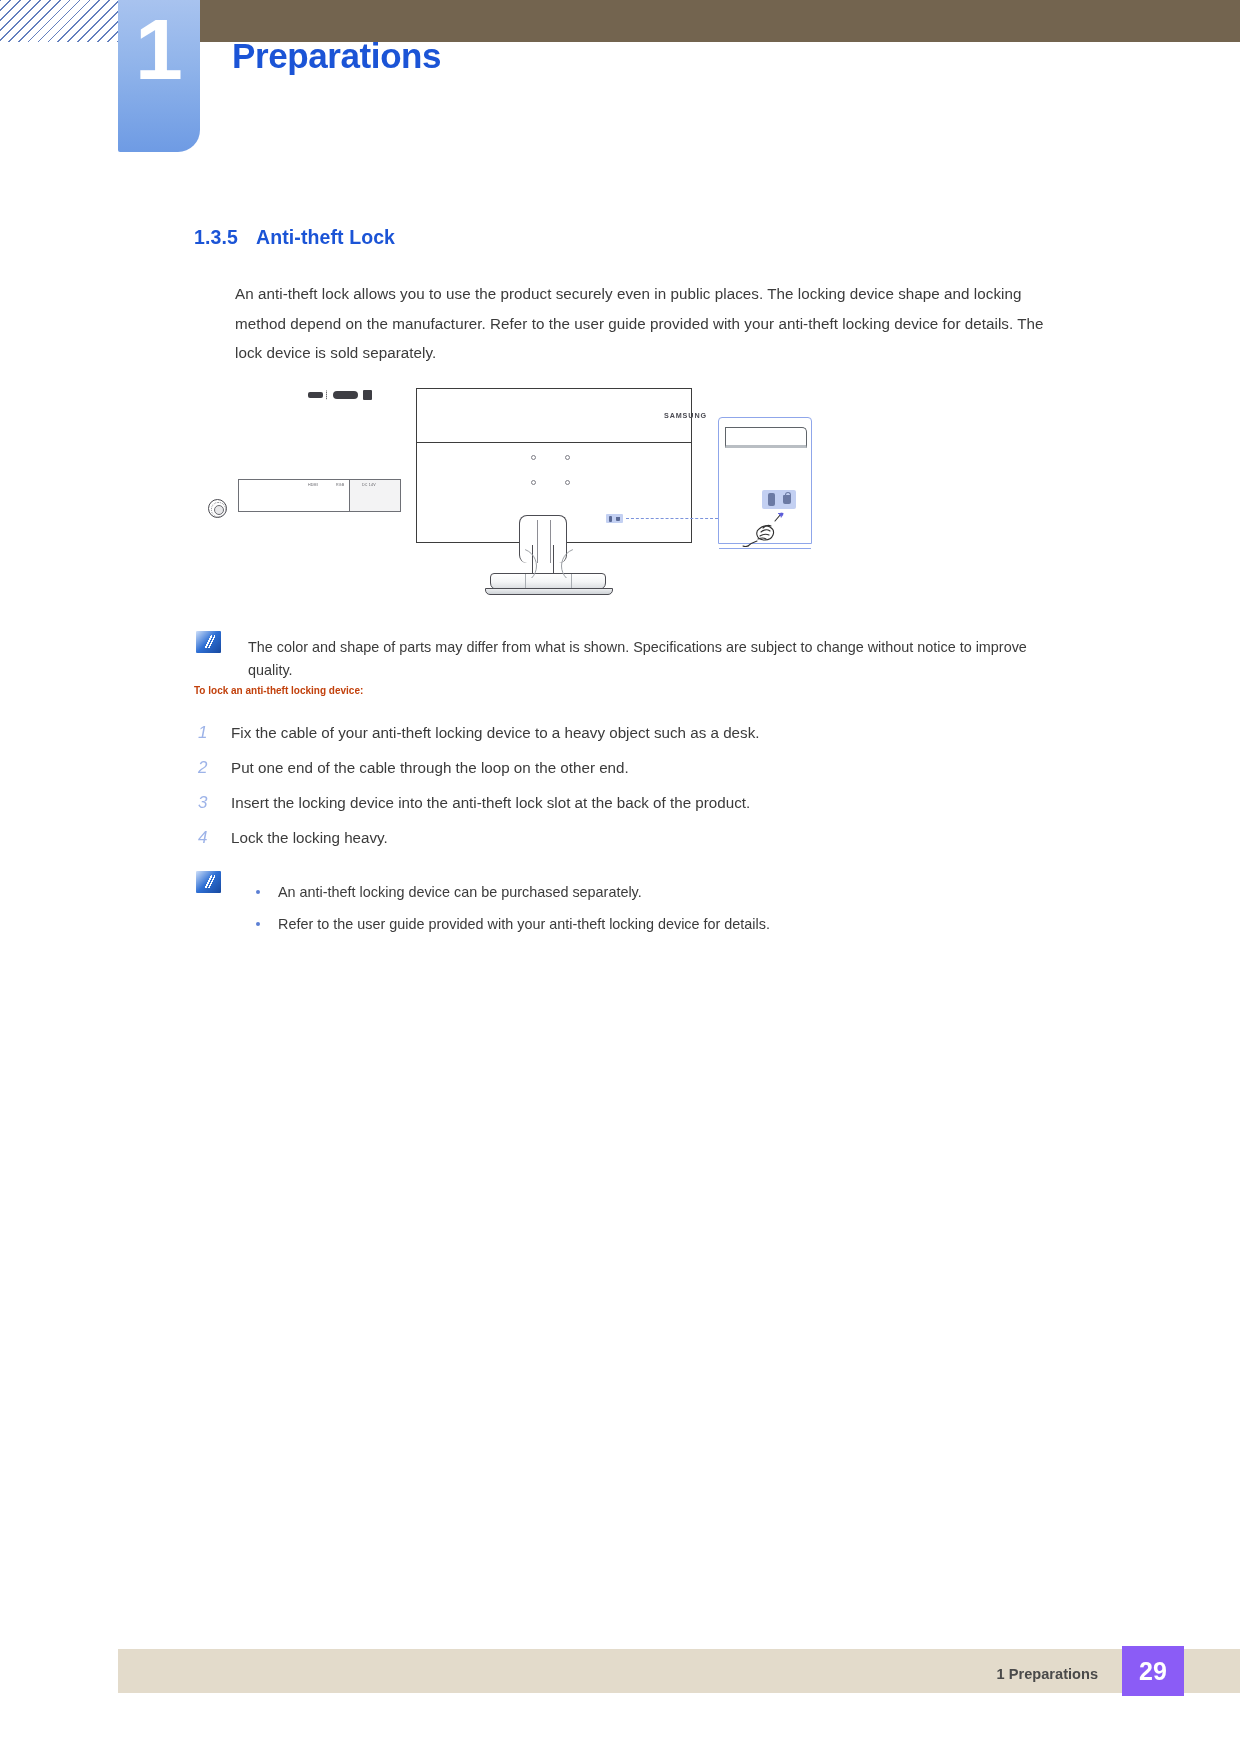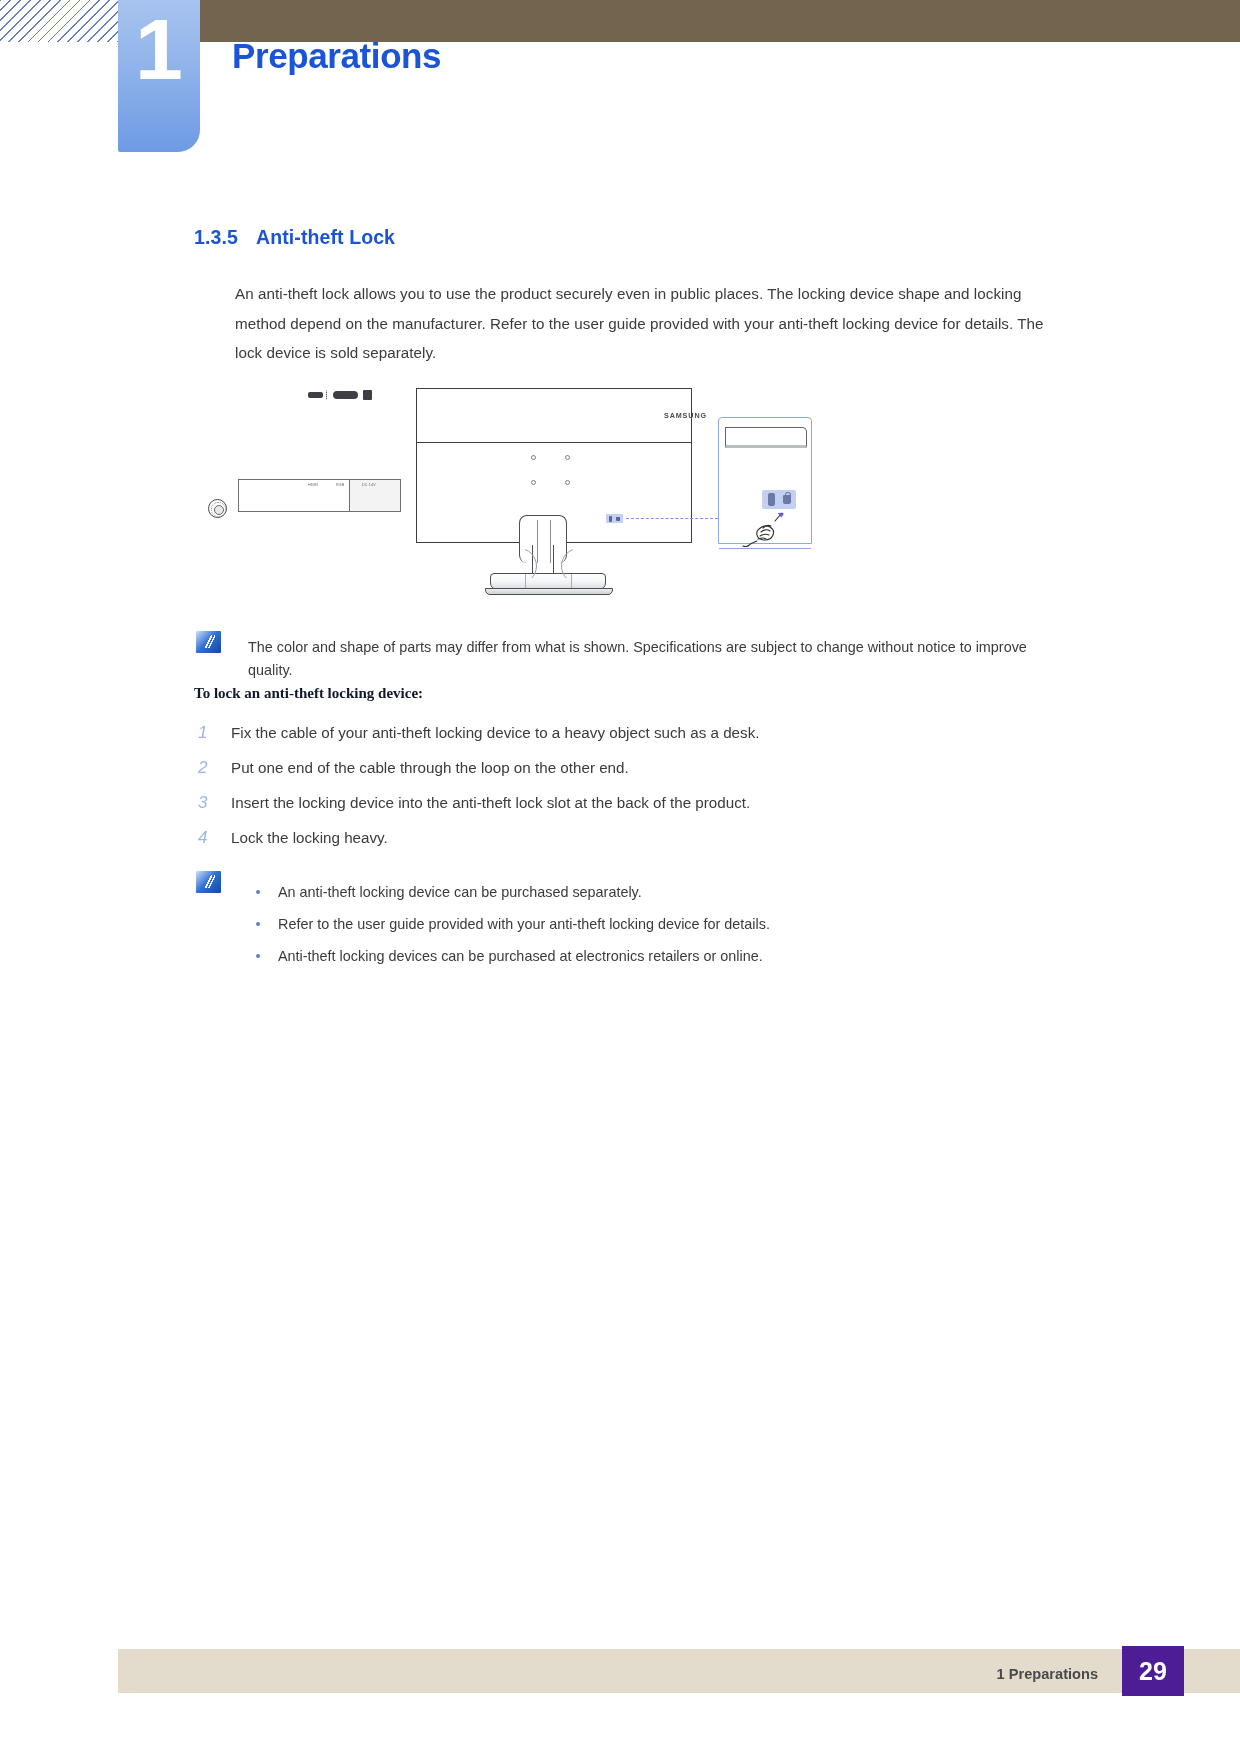--- a/index.html
+++ b/index.html
@@ -394,24 +394,23 @@
     left: 16px; top: 14px;
     width: 4px; height: 4px;
     border-radius: 50%;
     background: #5b7fd4;
   }
 
   
   .proc-title {
     position: absolute;
     left: 194px; top: 685px;
-    font-size: 15px;
-    font-weight: 700;
-    color: #0f172a;
-    font-family: Liberation Serif, serif;
+    font-size: 10px;
+    font-weight: 700;
+    color: #c2410c;
   }
   .steps {
     position: absolute;
     left: 194px; top: 715px;
     width: 800px;
     margin: 0; padding: 0;
     list-style: none;
   }
   .steps li {
     position: relative;
@@ -441,21 +440,21 @@
     position: absolute;
     right: 142px; bottom: 72px;
     font-size: 14.6px;
     font-weight: 700;
     color: #4a4a4a;
   }
   .ftr-page {
     position: absolute;
     right: 56px; bottom: 58px;
     width: 62px; height: 50px;
-    background: #4c1d95;
+    background: #8b5cf6;
     color: #ffffff;
     font-size: 25px;
     font-weight: 700;
     text-align: center;
     line-height: 50px;
   }
 </style>
 </head>
 <body>
 
@@ -566,21 +565,20 @@
       <span>Lock the locking heavy.</span>
     </li>
   </ol>
 
   <div class="note" style="top:868px;">
     <div class="note-icon"></div>
     <div class="note-body" style="left:44px;">
       <ul class="note-list">
         <li>An anti-theft locking device can be purchased separately.</li>
         <li>Refer to the user guide provided with your anti-theft locking device for details.</li>
-        <li>Anti-theft locking devices can be purchased at electronics retailers or online.</li>
       </ul>
     </div>
   </div>
 
   <div class="ftr-bar"></div>
   <div class="ftr-label">1 Preparations</div>
   <div class="ftr-page">29</div>
 
 </div>
 

